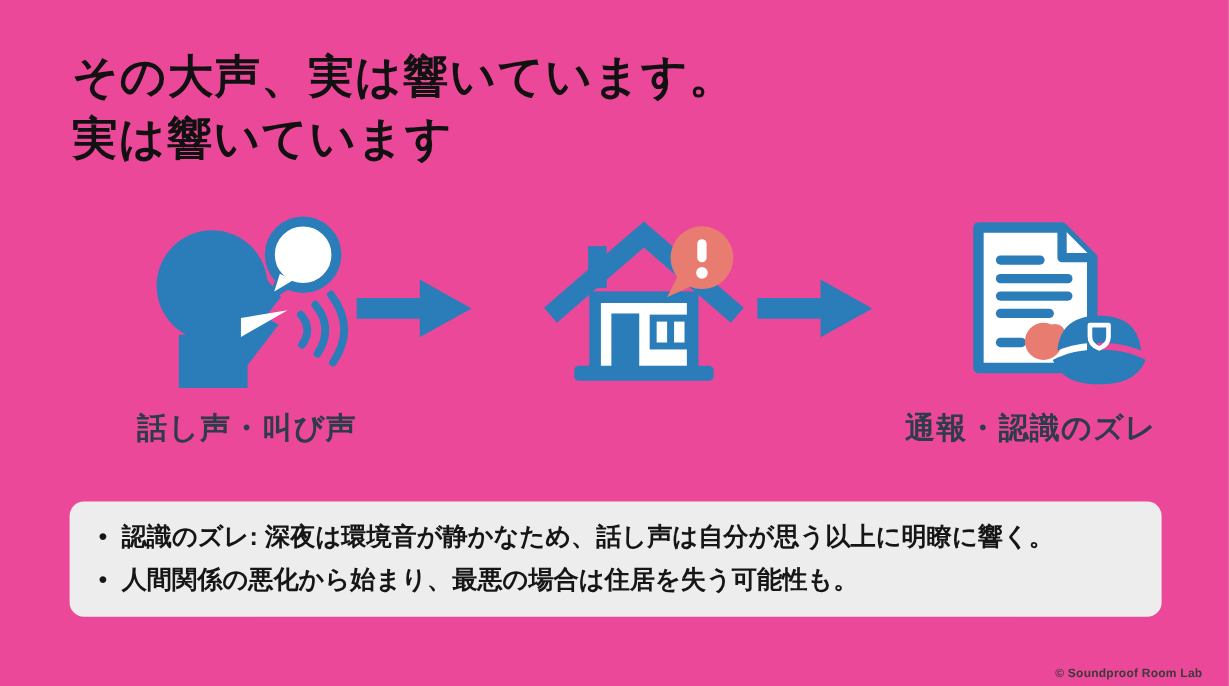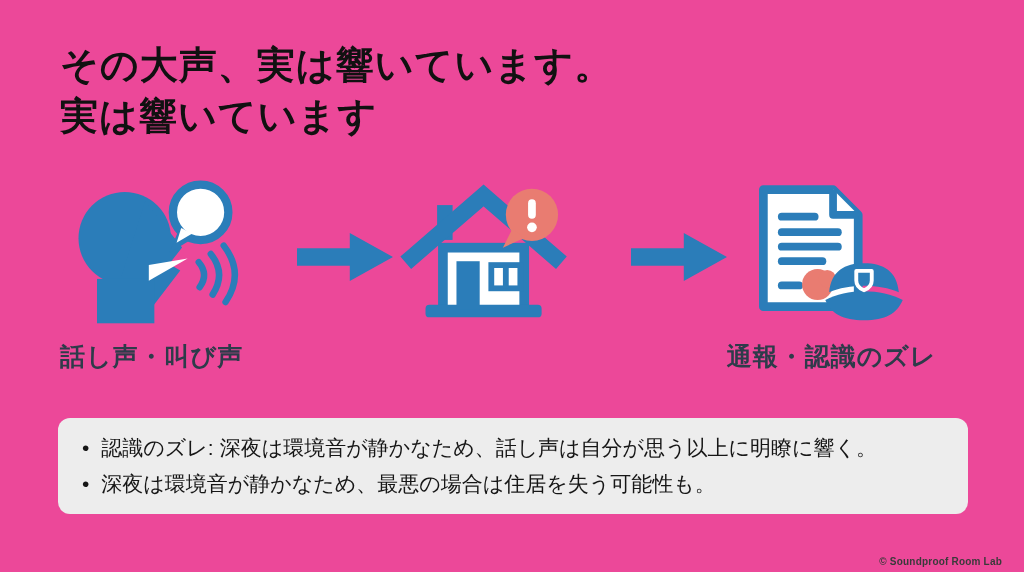--- a/index.html
+++ b/index.html
@@ -17,42 +17,42 @@
   .title{
     position:absolute;left:60px;top:40px;
     font-size:38px;font-weight:800;color:var(--titlecol);
     line-height:1.35;letter-spacing:1px;
   }
 
   .flow-row{
     position:absolute;left:60px;top:178px;width:904px;
     display:flex;align-items:flex-start;justify-content:space-between;
   }
-  .flow-step{width:250px;display:flex;flex-direction:column;align-items:flex-start;}
+  .flow-step{width:250px;display:flex;flex-direction:column;align-items:flex-end;}
   .flow-icon{width:185px;height:150px;display:flex;align-items:center;justify-content:center;}
   .flow-icon svg{width:100%;height:100%;}
   .flow-label{
     margin-top:12px;font-size:25px;font-weight:700;color:var(--label);
     letter-spacing:1px;white-space:nowrap;text-align:center;
   }
   .flow-arrow{width:96px;height:62px;margin-top:48px;flex:0 0 auto;}
   .flow-arrow svg{width:100%;height:100%;display:block;}
 
   .notes-box{
     position:absolute;left:58px;top:418px;width:910px;height:96px;
     background:var(--notebg);border-radius:12px;
     padding:15px 24px;display:flex;flex-direction:column;justify-content:center;gap:7px;
   }
   .note-item{
     display:flex;align-items:baseline;
     font-size:21px;color:#161616;line-height:1.35;white-space:nowrap;
   }
   .note-bullet{font-size:21px;margin-right:12px;color:#161616;}
-  .note-label{font-weight:400;margin-right:6px;}
-  .note-text{font-weight:400;}
+  .note-label{font-weight:700;margin-right:6px;}
+  .note-text{font-weight:700;}
 
   .footer{
     position:absolute;right:22px;bottom:5px;
     font-size:10px;font-weight:700;color:#3a3a3a;letter-spacing:0.2px;
   }
 </style>
 </head>
 <body>
 
 <div class="slide">
@@ -150,19 +150,19 @@
   </div>
 
   <div class="notes-box">
     <div class="note-item">
       <span class="note-bullet">•</span>
       <span class="note-label">認識のズレ:</span>
       <span class="note-text">深夜は環境音が静かなため、話し声は自分が思う以上に明瞭に響く。</span>
     </div>
     <div class="note-item">
       <span class="note-bullet">•</span>
-      <span class="note-text">深夜は環境音が静かなため、最悪の場合は住居を失う可能性も。</span>
+      <span class="note-text">人間関係の悪化から始まり、最悪の場合は住居を失う可能性も。</span>
     </div>
   </div>
 
   <div class="footer">© Soundproof Room Lab</div>
 
 </div>
 
 </body></html>

